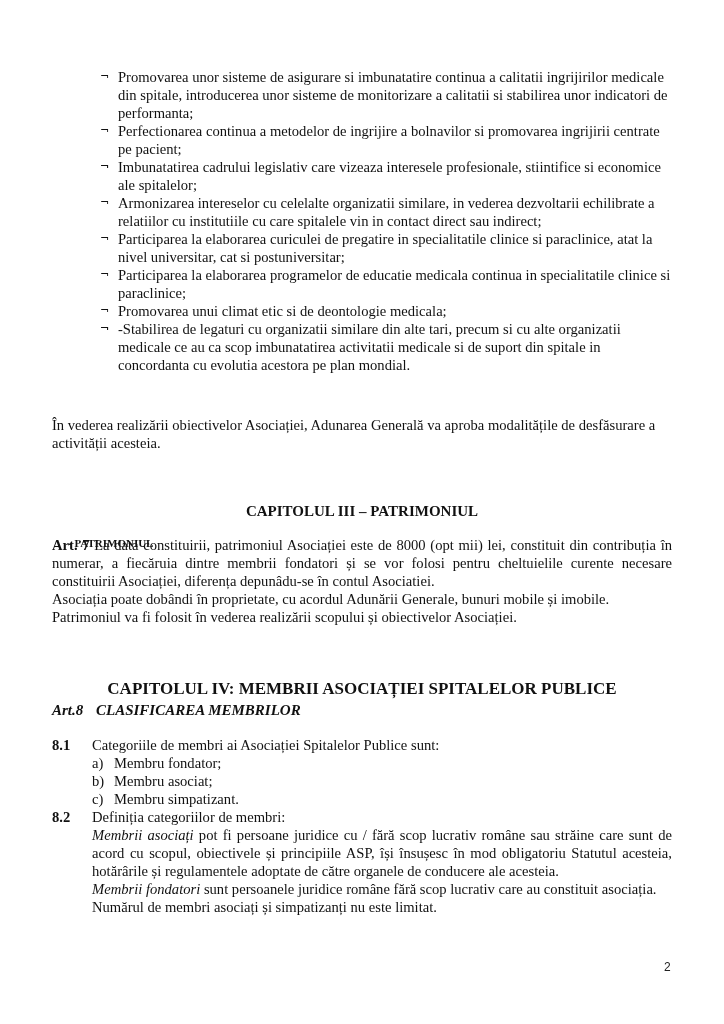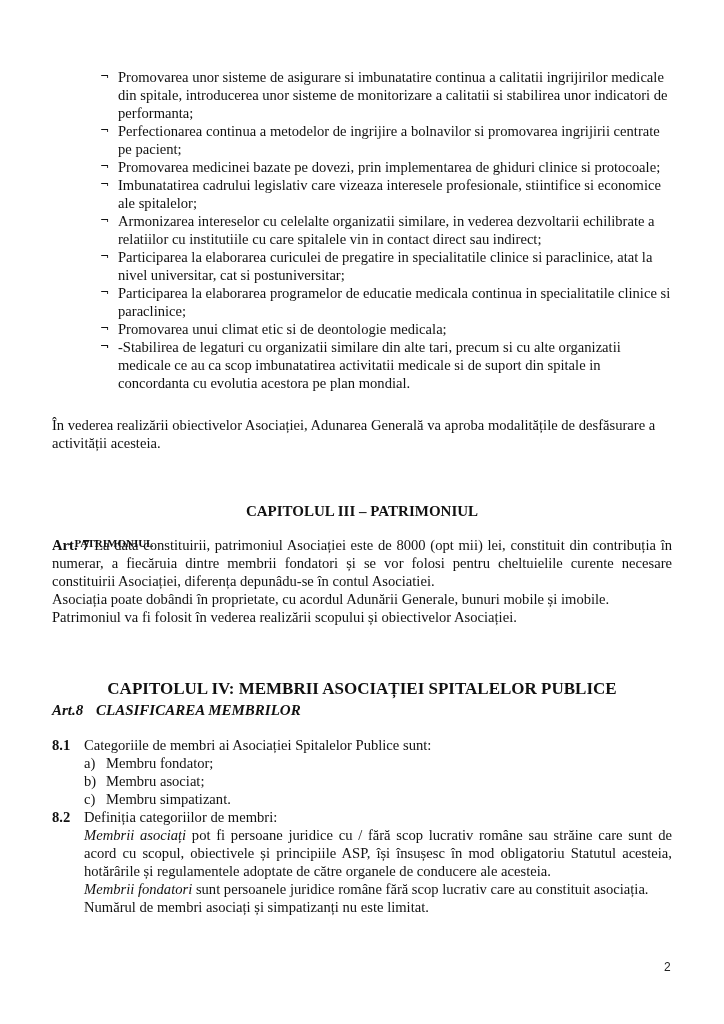--- a/index.html
+++ b/index.html
@@ -14,38 +14,38 @@
   .bullets li { position: relative; padding-left: 18px; line-height: 18px; margin: 0; }
   .bullets li .mark { position: absolute; left: 0; top: 0; font-family: "DejaVu Sans", sans-serif; font-size: 11px; line-height: 18px; }
   .para { position: absolute; left: 52px; width: 620px; line-height: 18px; margin: 0; }
   .justify { text-align: justify; }
   .heading { position: absolute; left: 52px; width: 620px; text-align: center; font-weight: bold; line-height: 18px; margin: 0; }
   .subhead { position: absolute; left: 52px; font-weight: bold; font-size: 11px; line-height: 18px; margin: 16px; }
   .art-title { position: absolute; left: 52px; font-weight: bold; font-size: 15px; line-height: 18px; margin: 0; font-style: italic; }
   .art-title .num { display: inline-block; width: 44px; }
   .sec { position: absolute; left: 52px; width: 620px; line-height: 18px; }
   .sec .num { position: absolute; left: 0; top: 0; font-weight: bold; }
-  .sec .body { margin-left: 32px; }
+  .sec .body { margin-left: 40px; }
   .sec ol { list-style: none; margin: 0; padding: 0; }
   .sec ol li { position: relative; padding-left: 22px; }
   .sec ol li .lt { position: absolute; left: 0; top: 0; }
   .sec .def { text-align: justify; }
   .sec .def i { font-style: italic; }
   .pagenum { position: absolute; left: 664px; top: 960px; font-family: "Liberation Sans", sans-serif; font-size: 12px; color: #222; }
   b { font-weight: bold; }
 </style>
 </head>
 <body>
 
 <div class="page">
 
   <ul class="bullets">
     <li><span class="mark">¬</span><span>Promovarea unor sisteme de asigurare si imbunatatire continua a calitatii ingrijirilor medicale din spitale, introducerea unor sisteme de monitorizare a calitatii si stabilirea unor indicatori de performanta;</span></li>
     <li><span class="mark">¬</span><span>Perfectionarea continua a metodelor de ingrijire a bolnavilor si promovarea ingrijirii centrate pe pacient;</span></li>
-    <li><span class="mark">¬</span><span>Promovarea medicinei bazate pe dovezi, prin implementarea de ghiduri clinice si protocoale;</span></li>
+    <li><span class="mark">¬</span></li>
     <li><span class="mark">¬</span><span>Imbunatatirea cadrului legislativ care vizeaza interesele profesionale, stiintifice si economice ale spitalelor;</span></li>
     <li><span class="mark">¬</span><span>Armonizarea intereselor cu celelalte organizatii similare, in vederea dezvoltarii echilibrate a relatiilor cu institutiile cu care spitalele vin in contact direct sau indirect;</span></li>
     <li><span class="mark">¬</span><span>Participarea la elaborarea curiculei de pregatire in specialitatile clinice si paraclinice, atat la nivel universitar, cat si postuniversitar;</span></li>
     <li><span class="mark">¬</span><span>Participarea la elaborarea programelor de educatie medicala continua in specialitatile clinice si paraclinice;</span></li>
     <li><span class="mark">¬</span><span>Promovarea unui climat etic si de deontologie medicala;</span></li>
     <li><span class="mark">¬</span></li>
     <li><span class="mark">¬</span><span>-Stabilirea de legaturi cu organizatii similare din alte tari, precum si cu alte organizatii medicale ce au ca scop imbunatatirea activitatii medicale si de suport din spitale in concordanta cu evolutia acestora pe plan mondial.</span></li>
   </ul>
 
   <p class="para" style="top:416px;">În vederea realizării obiectivelor Asociației, Adunarea Generală va aproba modalitățile de desfăsurare a activității acesteia.</p>

